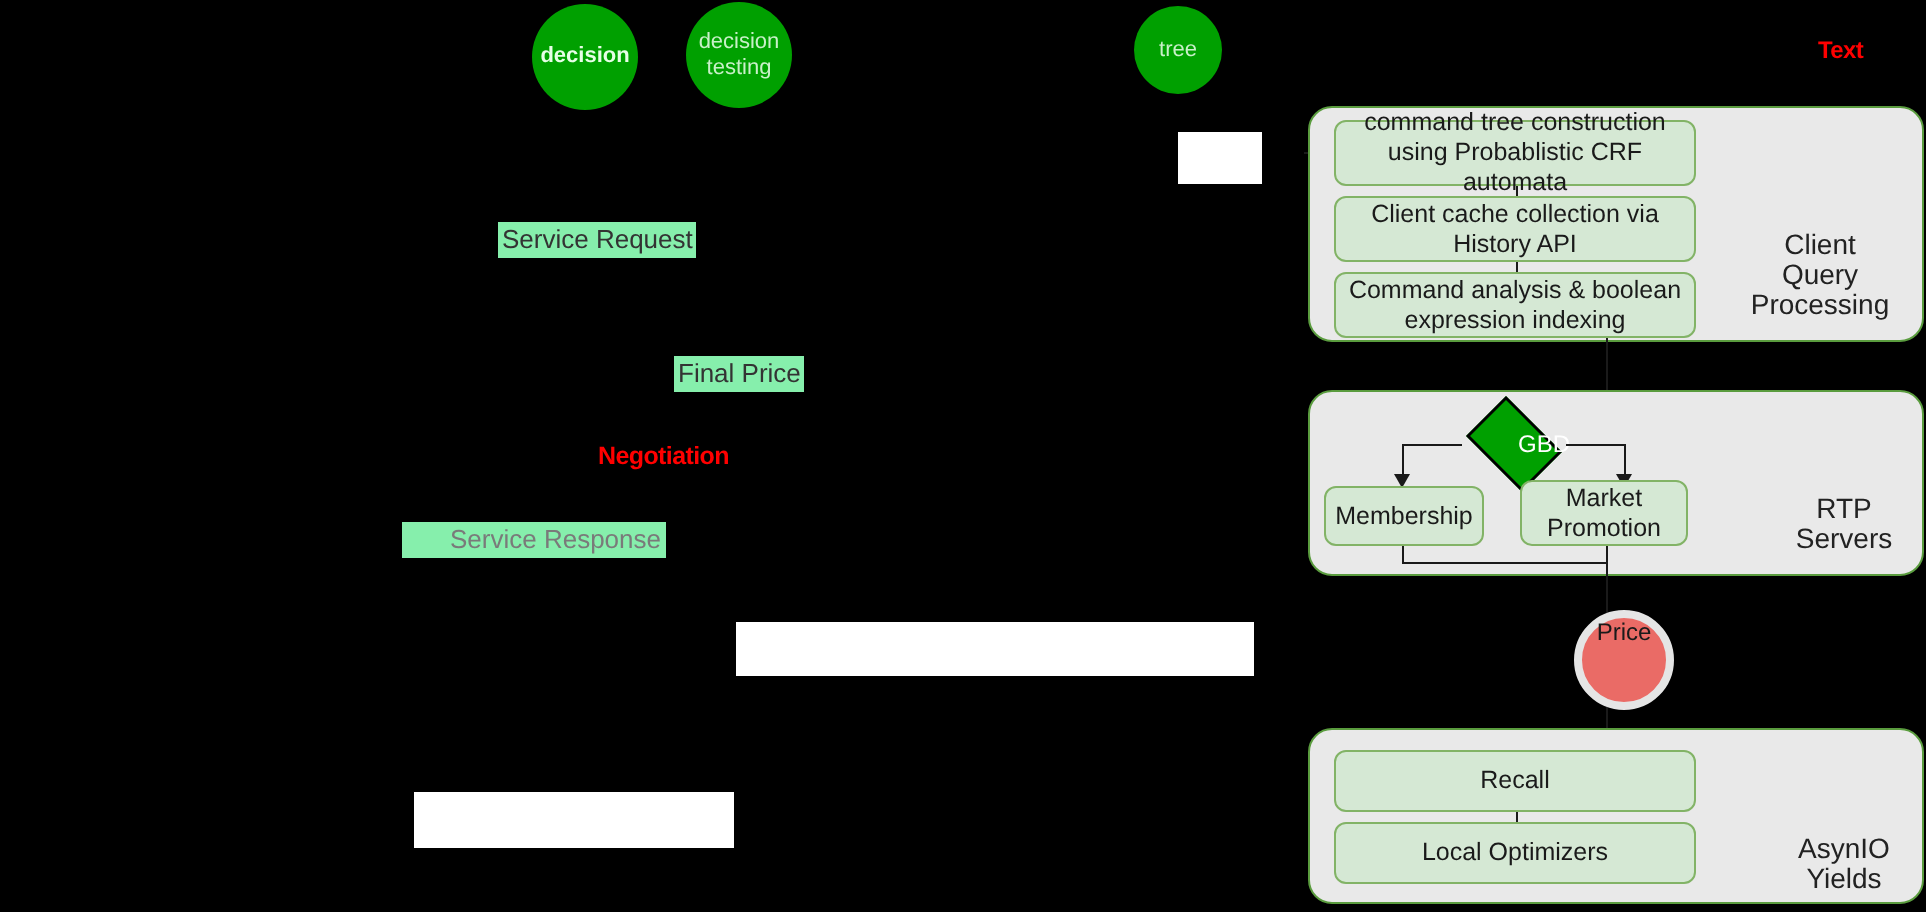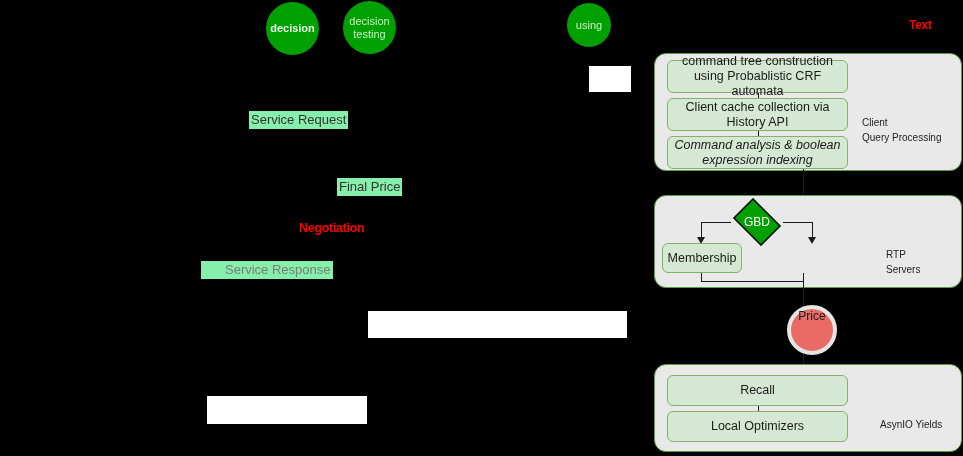--- a/index.html
+++ b/index.html
@@ -74,22 +74,23 @@
   .panel {
     position: absolute;
     background: #e9e9e9;
     border: 1px solid #5a9c3e;
     border-radius: 12px;
     box-sizing: border-box;
   }
   .panel-title {
     position: absolute;
     color: #222222;
-    font-size: 10px;
+    font-size: 14px;
     line-height: 15px;
+    text-align: center;
     white-space: pre-line;
   }
 
   
   .gbox {
     position: absolute;
     background: #d5e8d4;
     border: 1px solid #82b366;
     border-radius: 6px;
     box-sizing: border-box;
@@ -154,21 +155,21 @@
   <div class="circle-node" style="left:266px; top:2px; width:53px; height:53px;">
     <span>decision</span>
   </div>
 
   <div class="circle-node soft" style="left:343px; top:1px; width:53px; height:53px; white-space:pre-line;">
     <span>decision
 testing</span>
   </div>
 
   <div class="circle-node soft" style="left:567px; top:3px; width:44px; height:44px;">
-    <span>using</span>
+    <span>tree</span>
   </div>
 
   <div class="redlabel" style="left:909px; top:18px;">
     <span>Text</span>
   </div>
 
   <div class="wlabel" style="left:249px; top:111px;">
     <span>Service Request</span>
   </div>
 
@@ -202,54 +203,57 @@
   </div>
 
   <div class="gbox" style="left:667px; top:60px; width:181px; height:33px;">
     <span>command tree construction using Probablistic CRF automata</span>
   </div>
 
   <div class="gbox" style="left:667px; top:98px; width:181px; height:33px;">
     <span>Client cache collection via History API</span>
   </div>
 
-  <div class="gbox" style="left:667px; top:136px; width:181px; height:33px;font-style:italic;">
+  <div class="gbox" style="left:667px; top:136px; width:181px; height:33px;">
     <span>Command analysis &amp; boolean expression indexing</span>
   </div>
 
   <div class="vline" style="left:758px; top:93px; height:5px;"></div>
   <div class="vline" style="left:758px; top:131px; height:5px;"></div>
 
   <div class="vline" style="left:803px; top:169px; height:34px;"></div>
 
   <div class="panel" style="left:654px; top:195px; width:308px; height:93px;">
   </div>
 
   <div class="panel-title" style="left:886px; top:232px; width:72px;">
     <span>RTP
 Servers</span>
   </div>
 
-  <div class="diamond-wrap" style="left:729px; top:202px; width:56px; height:40px;">
+  <div class="diamond-wrap" style="left:729px; top:202px; width:56px; height:40px;justify-content:flex-end;">
     <div class="diamond-shape"></div>
     <span class="diamond-label">GBD</span>
   </div>
 
   <div class="hline" style="left:701px; top:222px; width:30px;"></div>
   <div class="vline" style="left:701px; top:222px; height:17px;"></div>
   <div class="arrow-down" style="left:697px; top:237px;"></div>
 
   <div class="hline" style="left:783px; top:222px; width:30px;"></div>
   <div class="vline" style="left:812px; top:222px; height:17px;"></div>
   <div class="arrow-down" style="left:808px; top:237px;"></div>
 
   <div class="gbox" style="left:662px; top:243px; width:80px; height:30px;">
     <span>Membership</span>
   </div>
 
+  <div class="gbox" style="left:760px; top:240px; width:84px; height:33px;">
+    <span>Market Promotion</span>
+  </div>
 
   <div class="vline" style="left:701px; top:273px; height:9px;"></div>
   <div class="hline" style="left:701px; top:281px; width:102px;"></div>
   <div class="vline" style="left:803px; top:273px; height:9px;"></div>
 
   <div class="vline" style="left:803px; top:281px; height:84px;"></div>
 
   <div class="price-circle" style="left:787px; top:305px; width:42px; height:42px;">
     <span>Price</span>
   </div>

